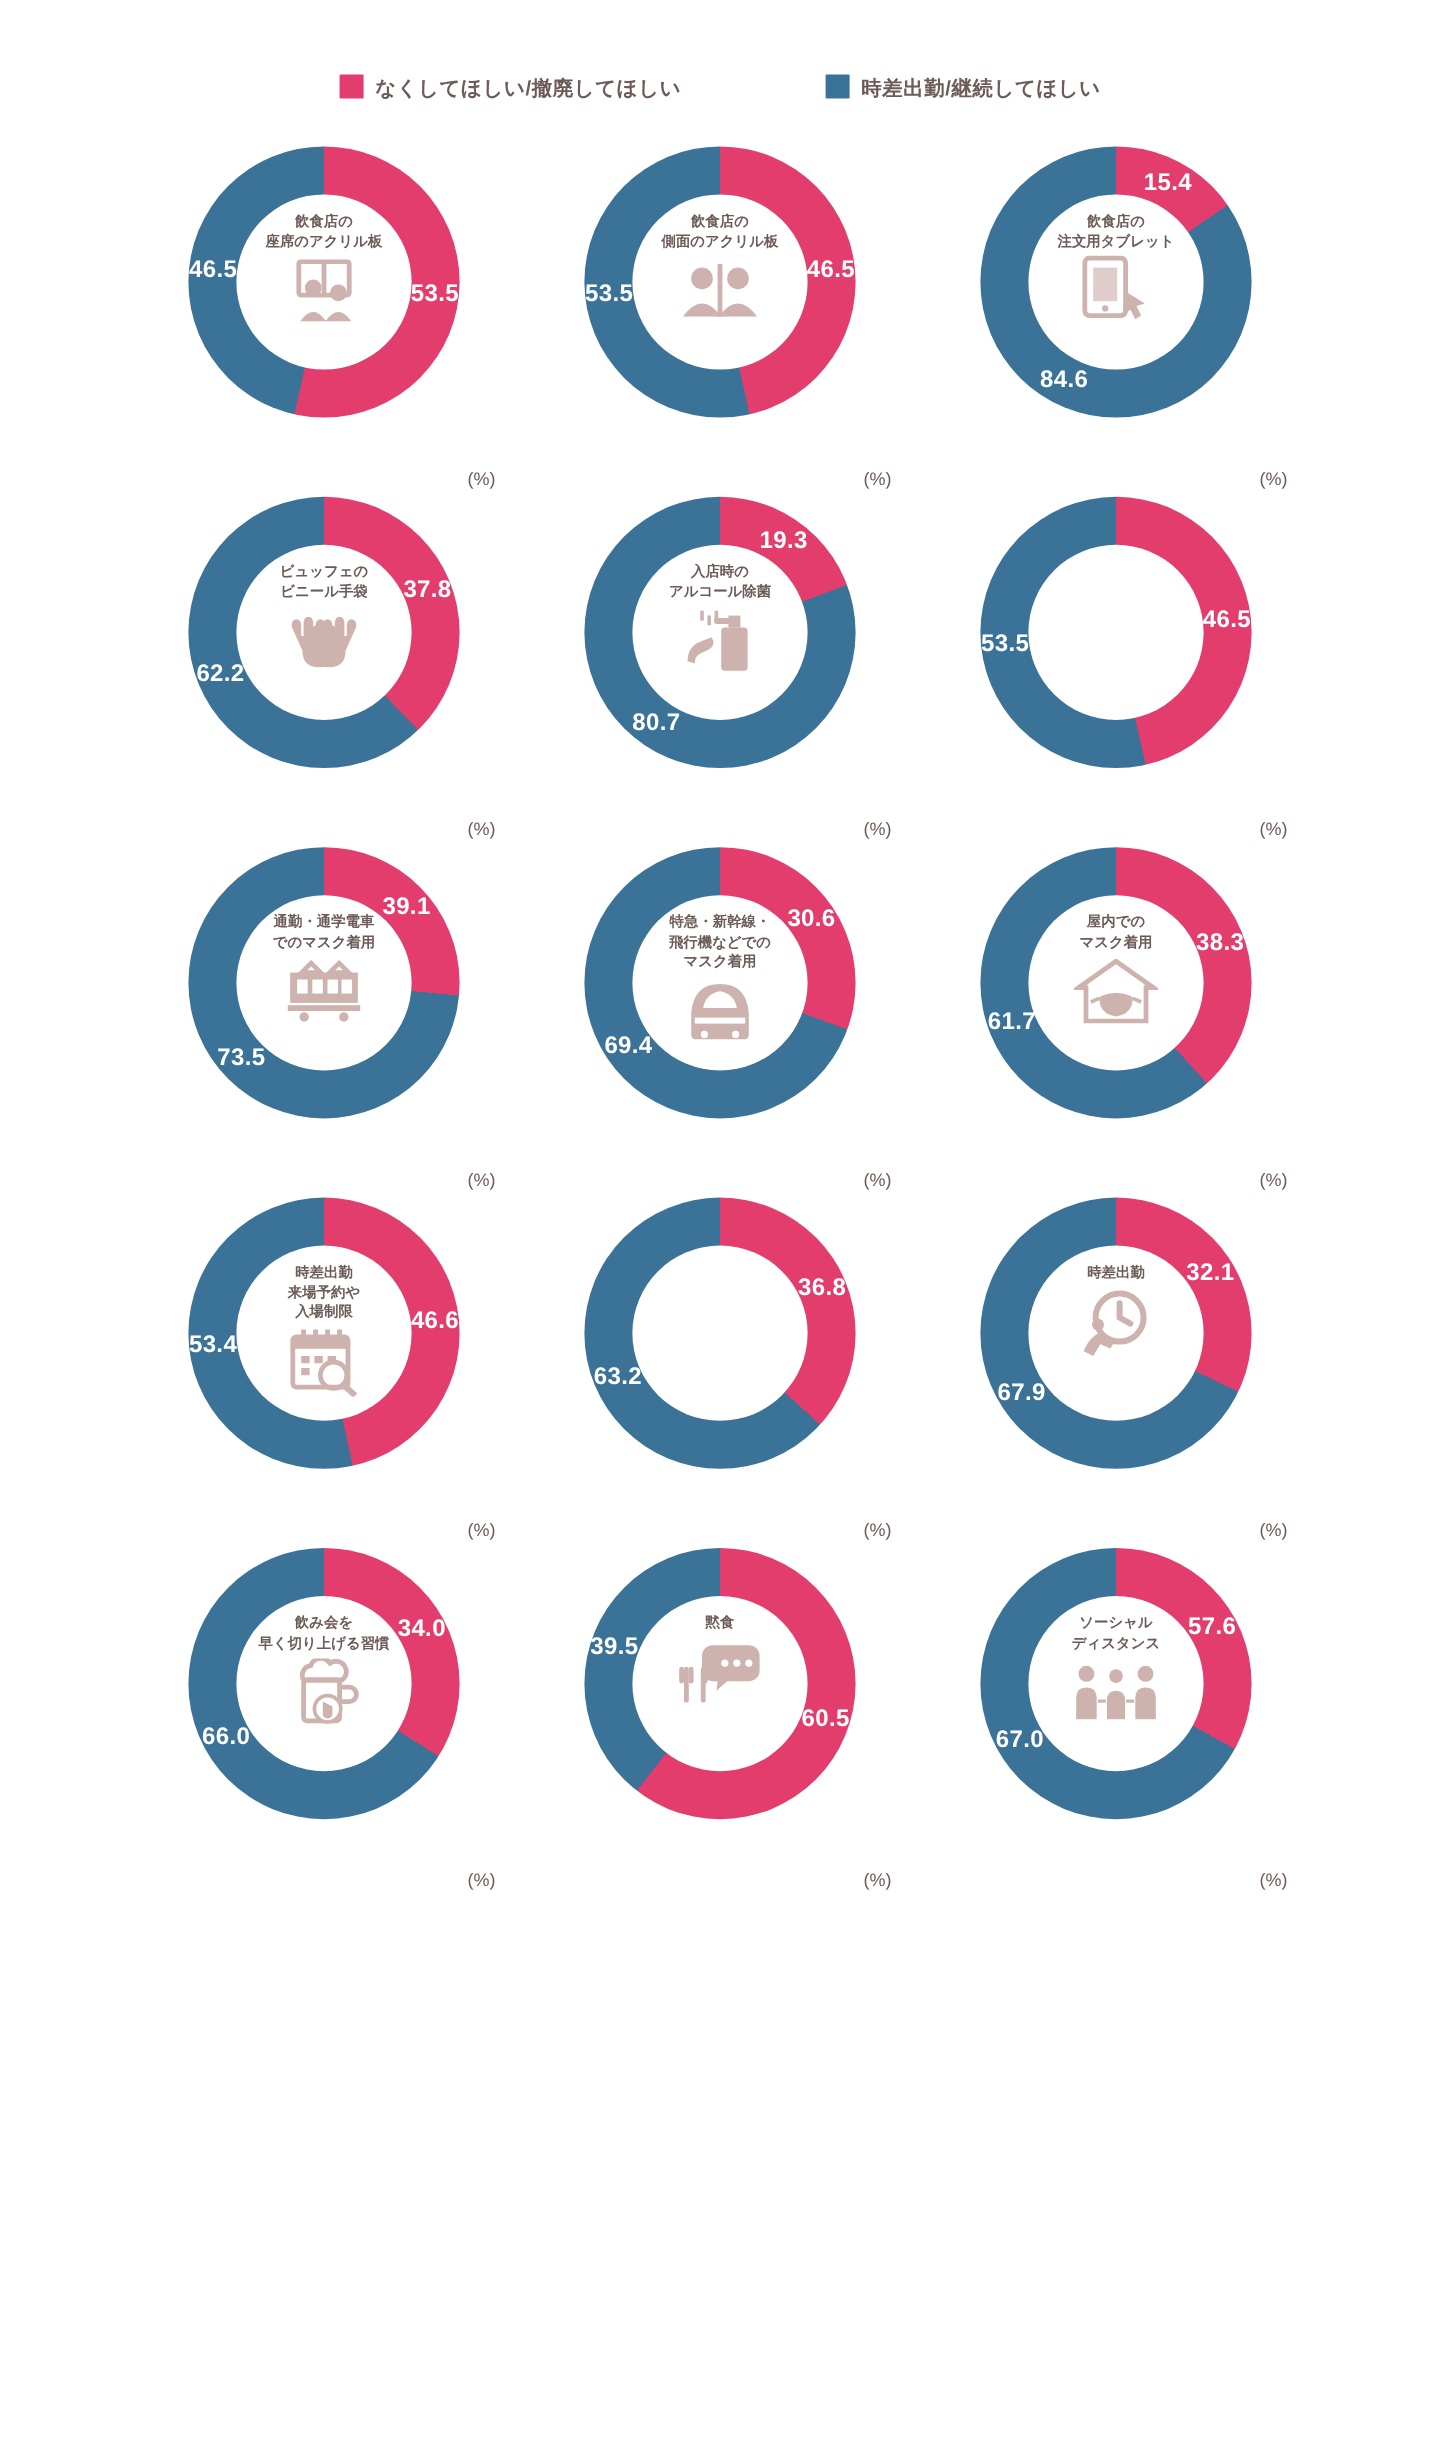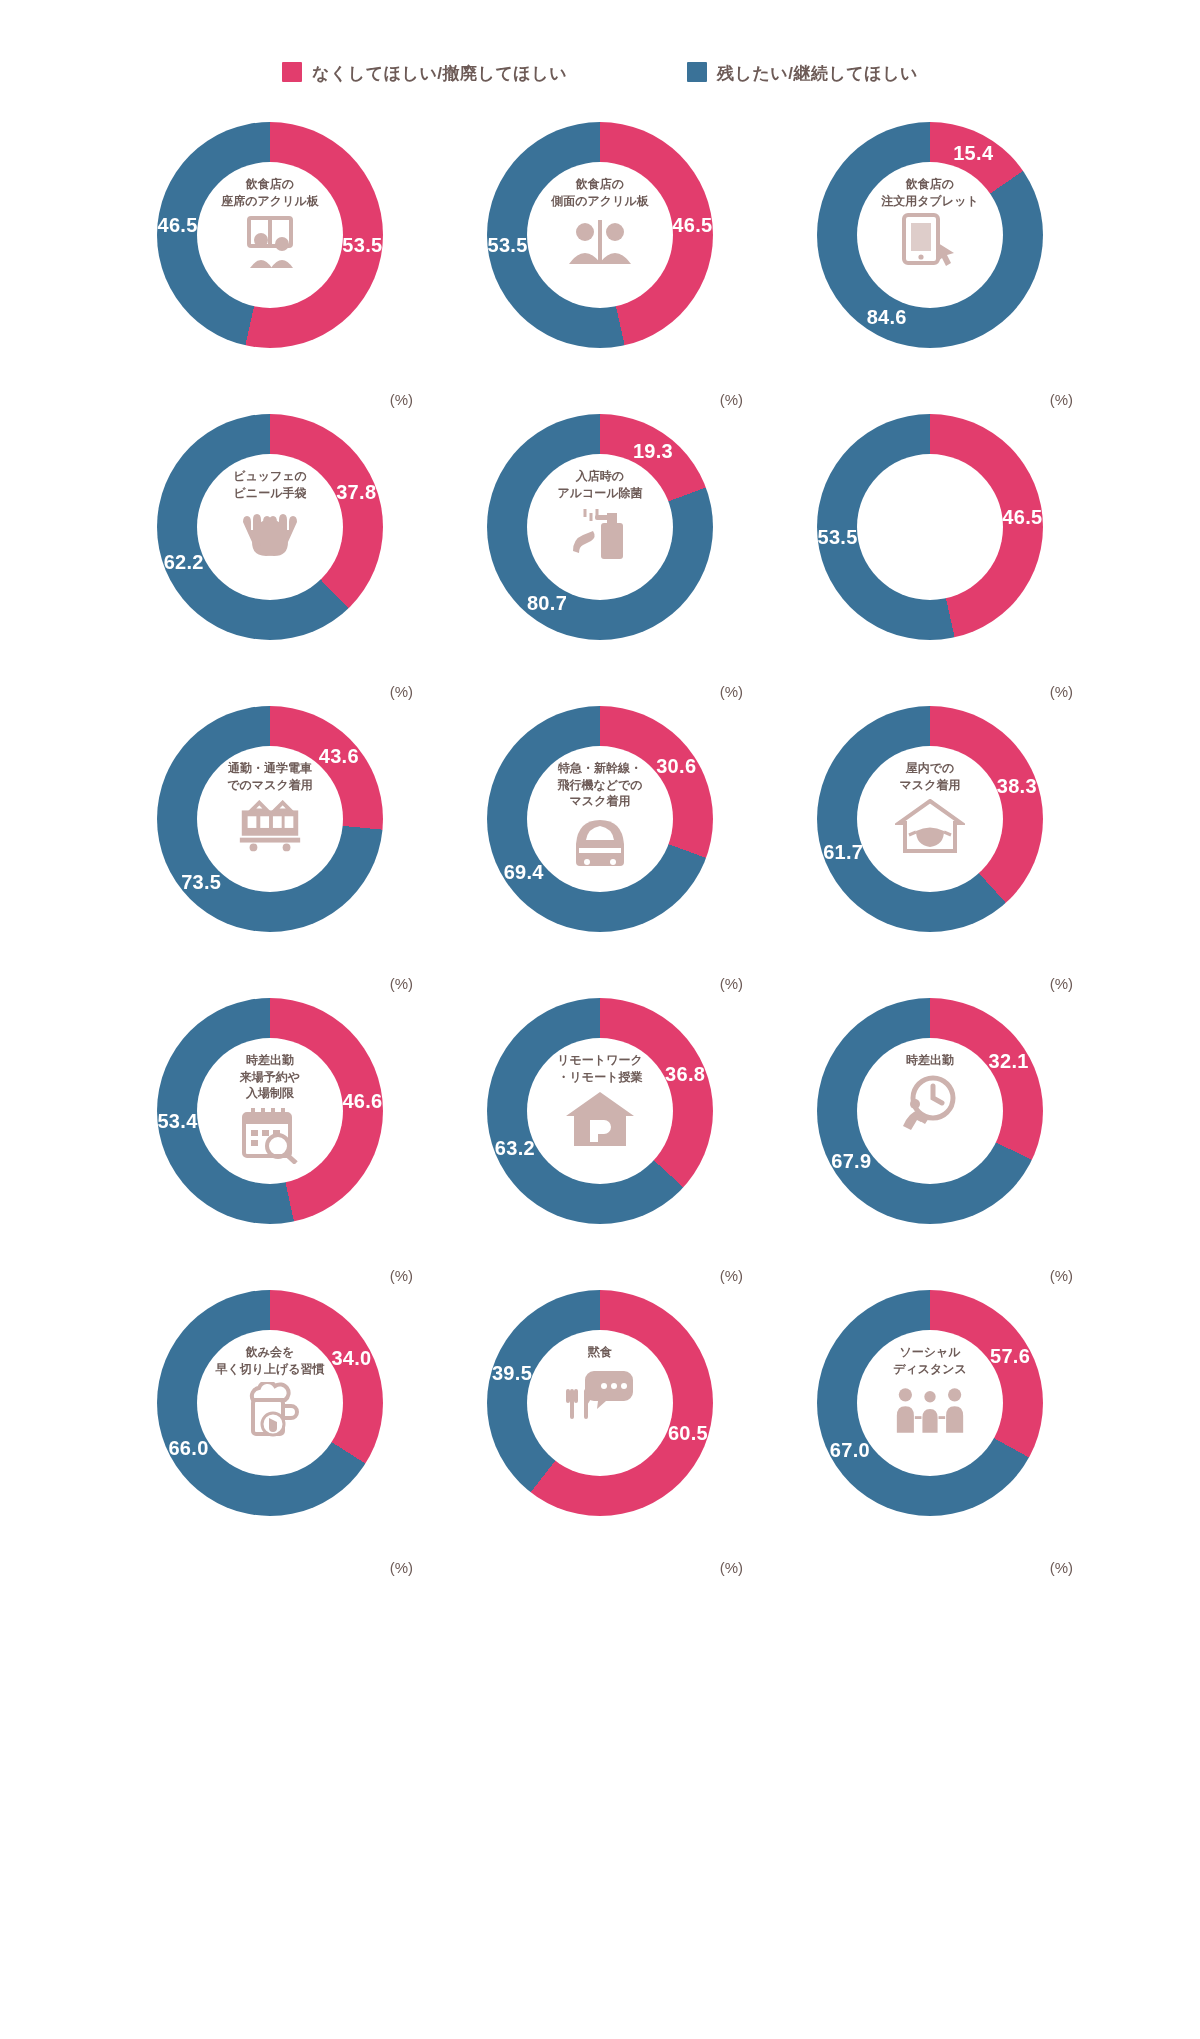--- a/index.html
+++ b/index.html
@@ -79,21 +79,21 @@
 </head>
 <body>
 
 <div class="legend">
   <div class="legend-item">
     <span class="legend-swatch pink"></span>
     <span class="legend-label">なくしてほしい/撤廃してほしい</span>
   </div>
   <div class="legend-item">
     <span class="legend-swatch blue"></span>
-    <span class="legend-label">残したい/継続してほしい</span>
+    <span class="legend-label">時差出勤/継続してほしい</span>
   </div>
 </div>
 
 <div class="grid" id="grid">
     <div class="row r1">
       <div class="cell">
         <div class="donut-wrap">
           <div class="donut" style="background: conic-gradient(rgb(226, 61, 109) 0deg, rgb(226, 61, 109) 192.6deg, rgb(58, 114, 152) 192.6deg, rgb(58, 114, 152) 360deg);"></div>
           <div class="center">
             <div>
@@ -236,21 +236,21 @@
                   <rect x="27" y="16" width="9" height="12"></rect>
                   <rect x="40" y="16" width="9" height="12"></rect>
                   <rect x="52" y="16" width="9" height="12"></rect>
                 </g>
                 <rect x="6" y="38" width="62" height="5" fill="#cdb2ae"></rect>
                 <circle cx="20" cy="48" r="4" fill="#cdb2ae"></circle>
                 <circle cx="54" cy="48" r="4" fill="#cdb2ae"></circle>
               </svg>
             </div>
           </div>
-          <div class="val" style="left: 181.786px; top: 50.4098px; transform: translate(-50%, -50%);">43.6</div>
+          <div class="val" style="left: 181.786px; top: 50.4098px; transform: translate(-50%, -50%);">39.1</div>
           <div class="val" style="left: 44.2143px; top: 175.59px; transform: translate(-50%, -50%);">73.5</div>
         </div>
         <div class="pct">(%)</div>
       </div>
       <div class="cell">
         <div class="donut-wrap">
           <div class="donut" style="background: conic-gradient(rgb(226, 61, 109) 0deg, rgb(226, 61, 109) 110.16deg, rgb(58, 114, 152) 110.16deg, rgb(58, 114, 152) 360deg);"></div>
           <div class="center">
             <div>
               <div class="center-title">特急・新幹線・</div>
@@ -321,32 +321,20 @@
             </div>
           </div>
           <div class="val" style="left: 205.47px; top: 103.085px; transform: translate(-50%, -50%);">46.6</div>
           <div class="val" style="left: 20.53px; top: 122.915px; transform: translate(-50%, -50%);">53.4</div>
         </div>
         <div class="pct">(%)</div>
       </div>
       <div class="cell">
         <div class="donut-wrap">
           <div class="donut" style="background: conic-gradient(rgb(226, 61, 109) 0deg, rgb(226, 61, 109) 132.48deg, rgb(58, 114, 152) 132.48deg, rgb(58, 114, 152) 360deg);"></div>
-          <div class="center">
-            <div>
-              <div class="center-title">リモートワーク</div>
-              <div class="center-title">・リモート授業</div>
-            </div>
-            <div class="icon-box">
-              <svg width="72" height="56" viewBox="0 0 72 56">
-                <path d="M36 2 L70 26 L62 26 L62 56 L10 56 L10 26 L2 26 Z" fill="#cdb2ae"></path>
-                <path d="M26 30 h14 a7 7 0 0 1 0 14 h-6 l0 8 h-8z" fill="#fff"></path>
-              </svg>
-            </div>
-          </div>
           <div class="val" style="left: 198.117px; top: 75.5297px; transform: translate(-50%, -50%);">36.8</div>
           <div class="val" style="left: 27.8826px; top: 150.47px; transform: translate(-50%, -50%);">63.2</div>
         </div>
         <div class="pct">(%)</div>
       </div>
       <div class="cell">
         <div class="donut-wrap">
           <div class="donut" style="background: conic-gradient(rgb(226, 61, 109) 0deg, rgb(226, 61, 109) 115.56deg, rgb(58, 114, 152) 115.56deg, rgb(58, 114, 152) 360deg);"></div>
           <div class="center">
             <div>

